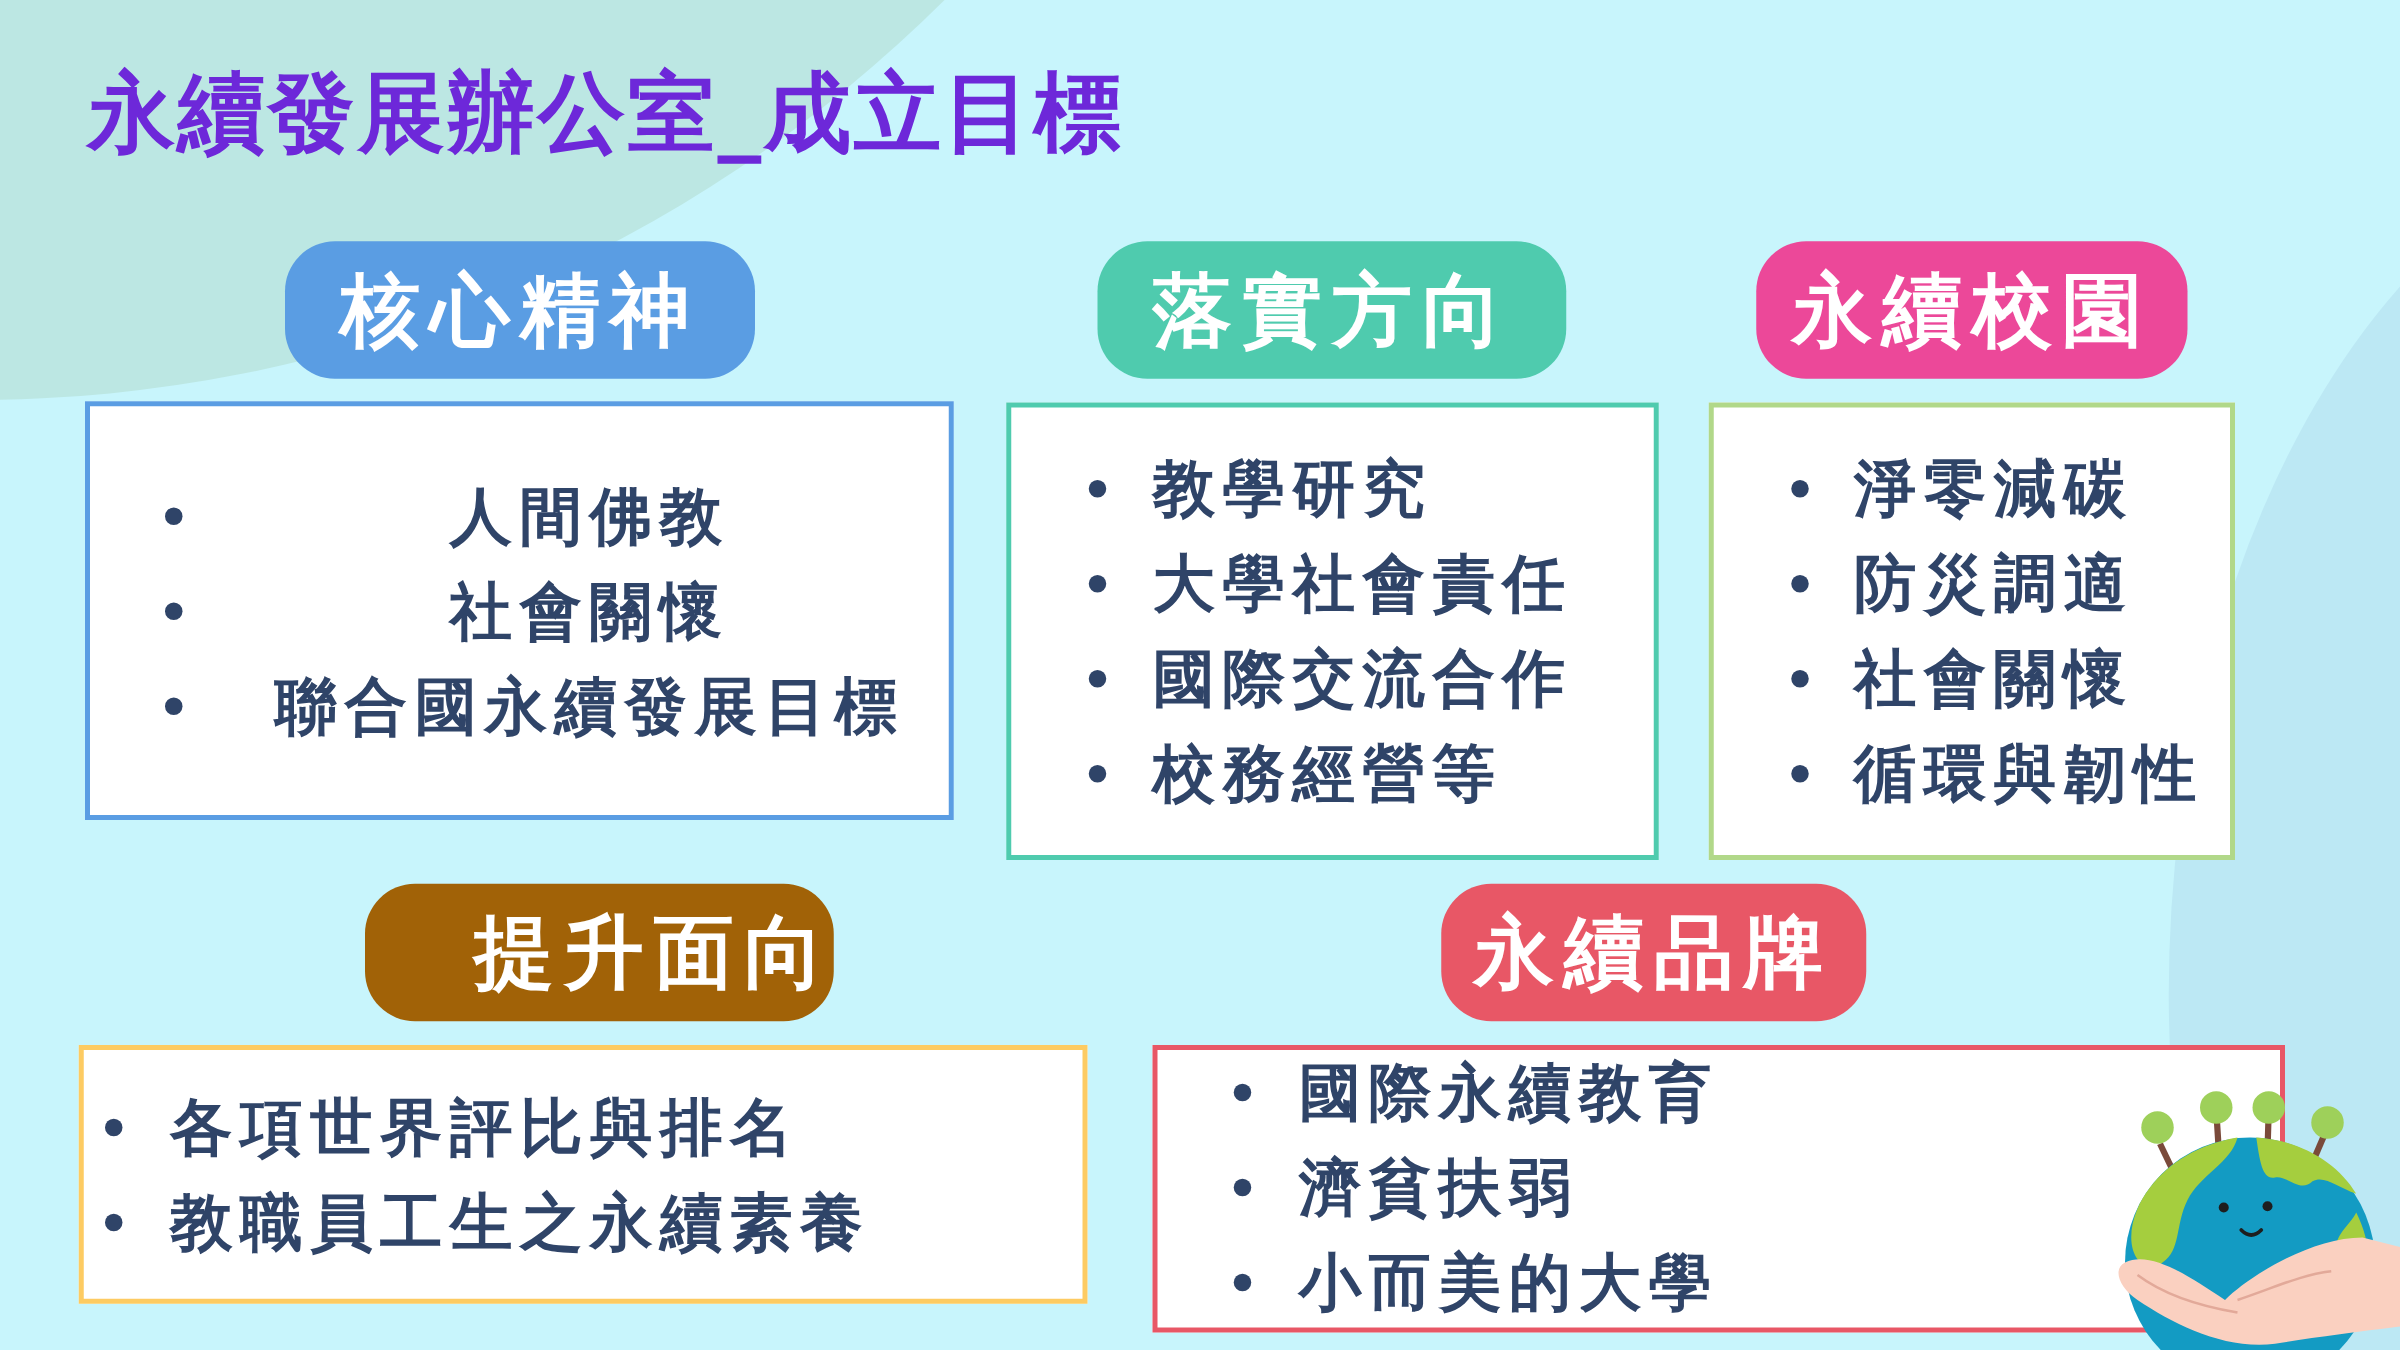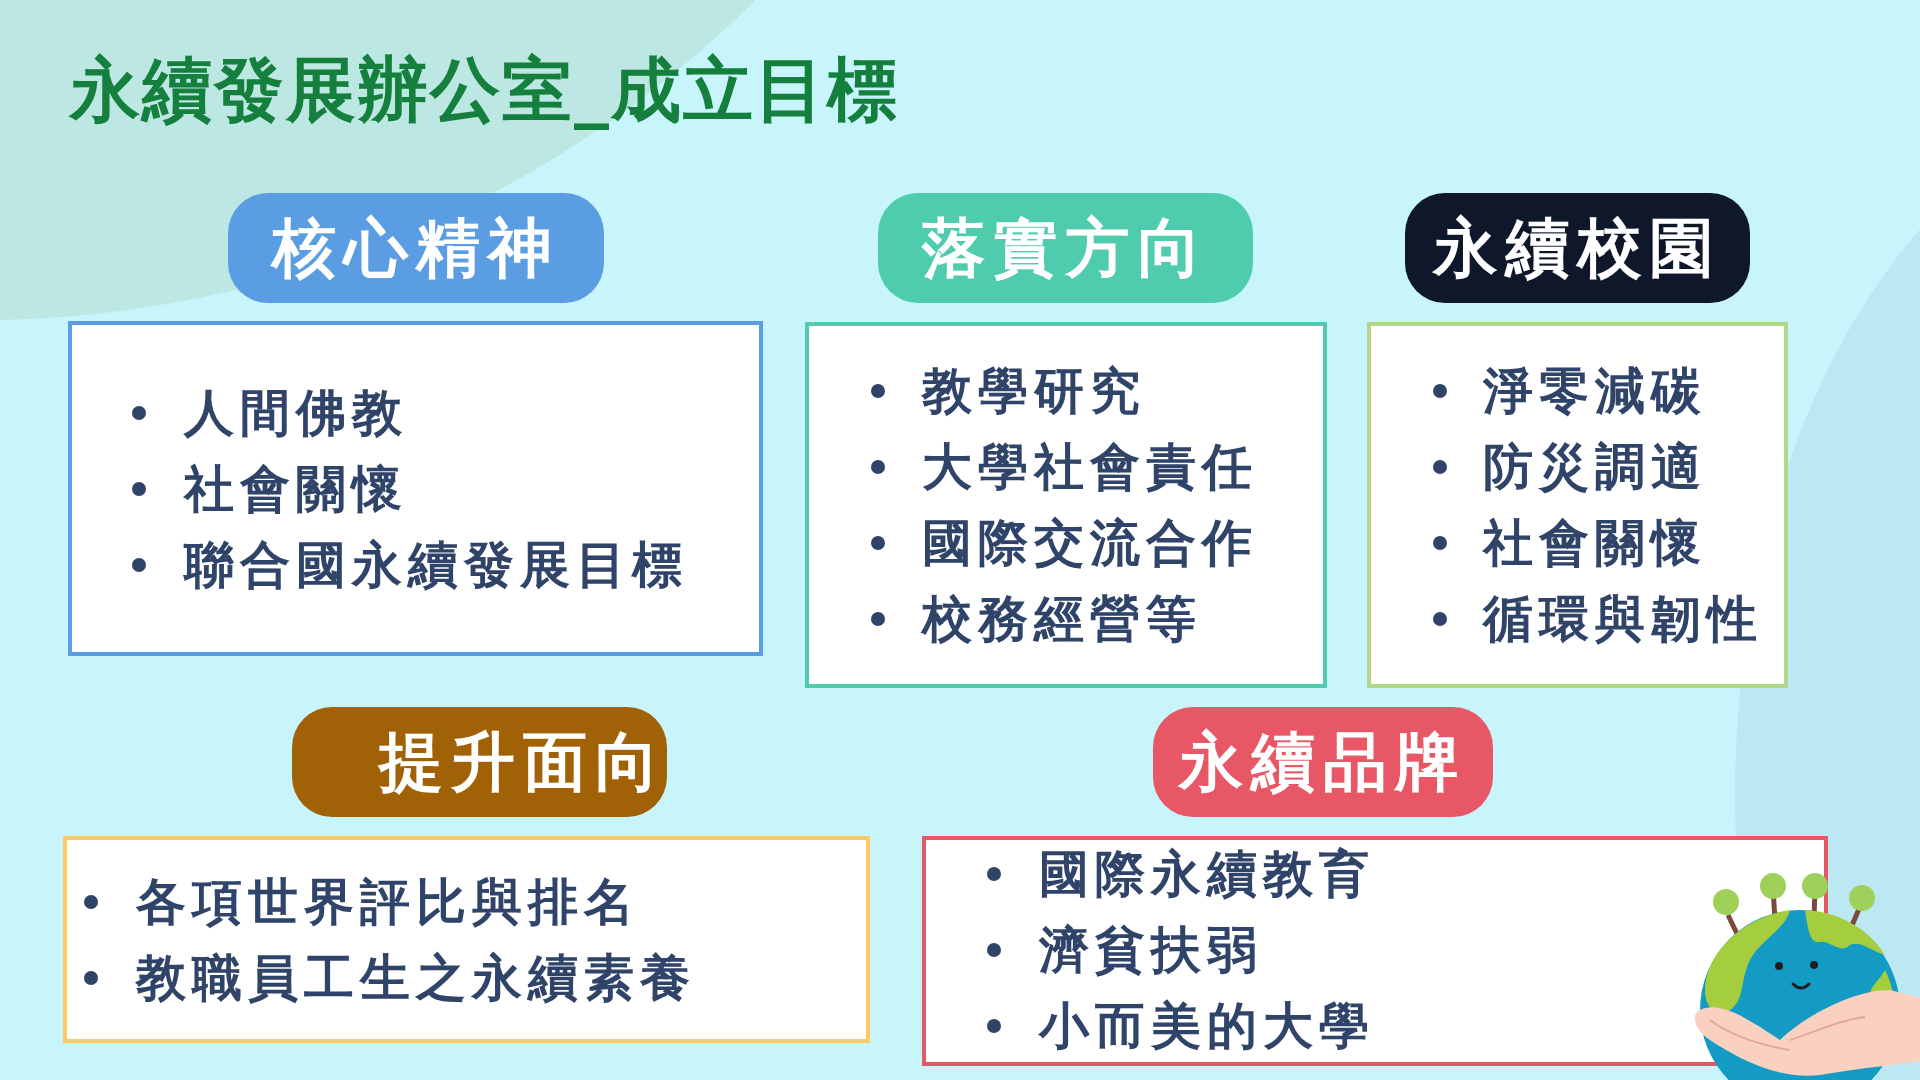--- a/index.html
+++ b/index.html
@@ -21,21 +21,21 @@
       left: 1735px; top: 95px;
       width: 900px; height: 1400px;
       border-radius: 50%;
       background: #BCE8F4;
     }
     .title {
       position: absolute;
       left: 70px; top: 48px;
       font-size: 70px;
       font-weight: bold;
-      color: #15803d;
+      color: #6d28d9;
       letter-spacing: 2px;
       white-space: nowrap;
       line-height: 1.2;
     }
     .pill {
       position: absolute;
       height: 110px;
       border-radius: 40px;
       display: flex; align-items: center; justify-content: center;
       color: #FFFFFF;
@@ -73,41 +73,41 @@
 <body>
 
 <div class="bg-blob-tl"></div>
 <div class="bg-blob-r"></div>
 
 <h1 class="title">永續發展辦公室_成立目標</h1>
 
 <div class="pill" style="left:228px; top:193px; width:376px; background:#5A9DE3;">
   <span>核心精神</span>
 </div>
-<div class="box" style="left:68px; top:321px; width:695px; height:335px; border-color:#5A9DE3; padding-left:112px;">
+<div class="box" style="left:68px; top:321px; width:695px; height:335px; border-color:#5A9DE3; padding-left:112px;text-align:center;">
   <ul>
     <li><span class="bullet" style="left:-52px;"></span><span>人間佛教</span></li>
     <li><span class="bullet" style="left:-52px;"></span><span>社會關懷</span></li>
     <li><span class="bullet" style="left:-52px;"></span><span>聯合國永續發展目標</span></li>
   </ul>
 </div>
 
 <div class="pill" style="left:878px; top:193px; width:375px; background:#4FCBAE;justify-content:center;">
   <span>落實方向</span>
 </div>
 <div class="box" style="left:805px; top:322px; width:522px; height:366px; border-color:#4FCBAE; padding-left:113px;">
   <ul>
     <li><span class="bullet" style="left:-51px;"></span><span>教學研究</span></li>
     <li><span class="bullet" style="left:-51px;"></span><span>大學社會責任</span></li>
     <li><span class="bullet" style="left:-51px;"></span><span>國際交流合作</span></li>
     <li><span class="bullet" style="left:-51px;"></span><span>校務經營等</span></li>
   </ul>
 </div>
 
-<div class="pill" style="left:1405px; top:193px; width:345px; background:#0f172a;">
+<div class="pill" style="left:1405px; top:193px; width:345px; background:#ec4899;">
   <span>永續校園</span>
 </div>
 <div class="box" style="left:1367px; top:322px; width:421px; height:366px; border-color:#B1D889; padding-left:112px;">
   <ul>
     <li><span class="bullet" style="left:-50px;"></span><span>淨零減碳</span></li>
     <li><span class="bullet" style="left:-50px;"></span><span>防災調適</span></li>
     <li><span class="bullet" style="left:-50px;"></span><span>社會關懷</span></li>
     <li><span class="bullet" style="left:-50px;"></span><span>循環與韌性</span></li>
   </ul>
 </div>

